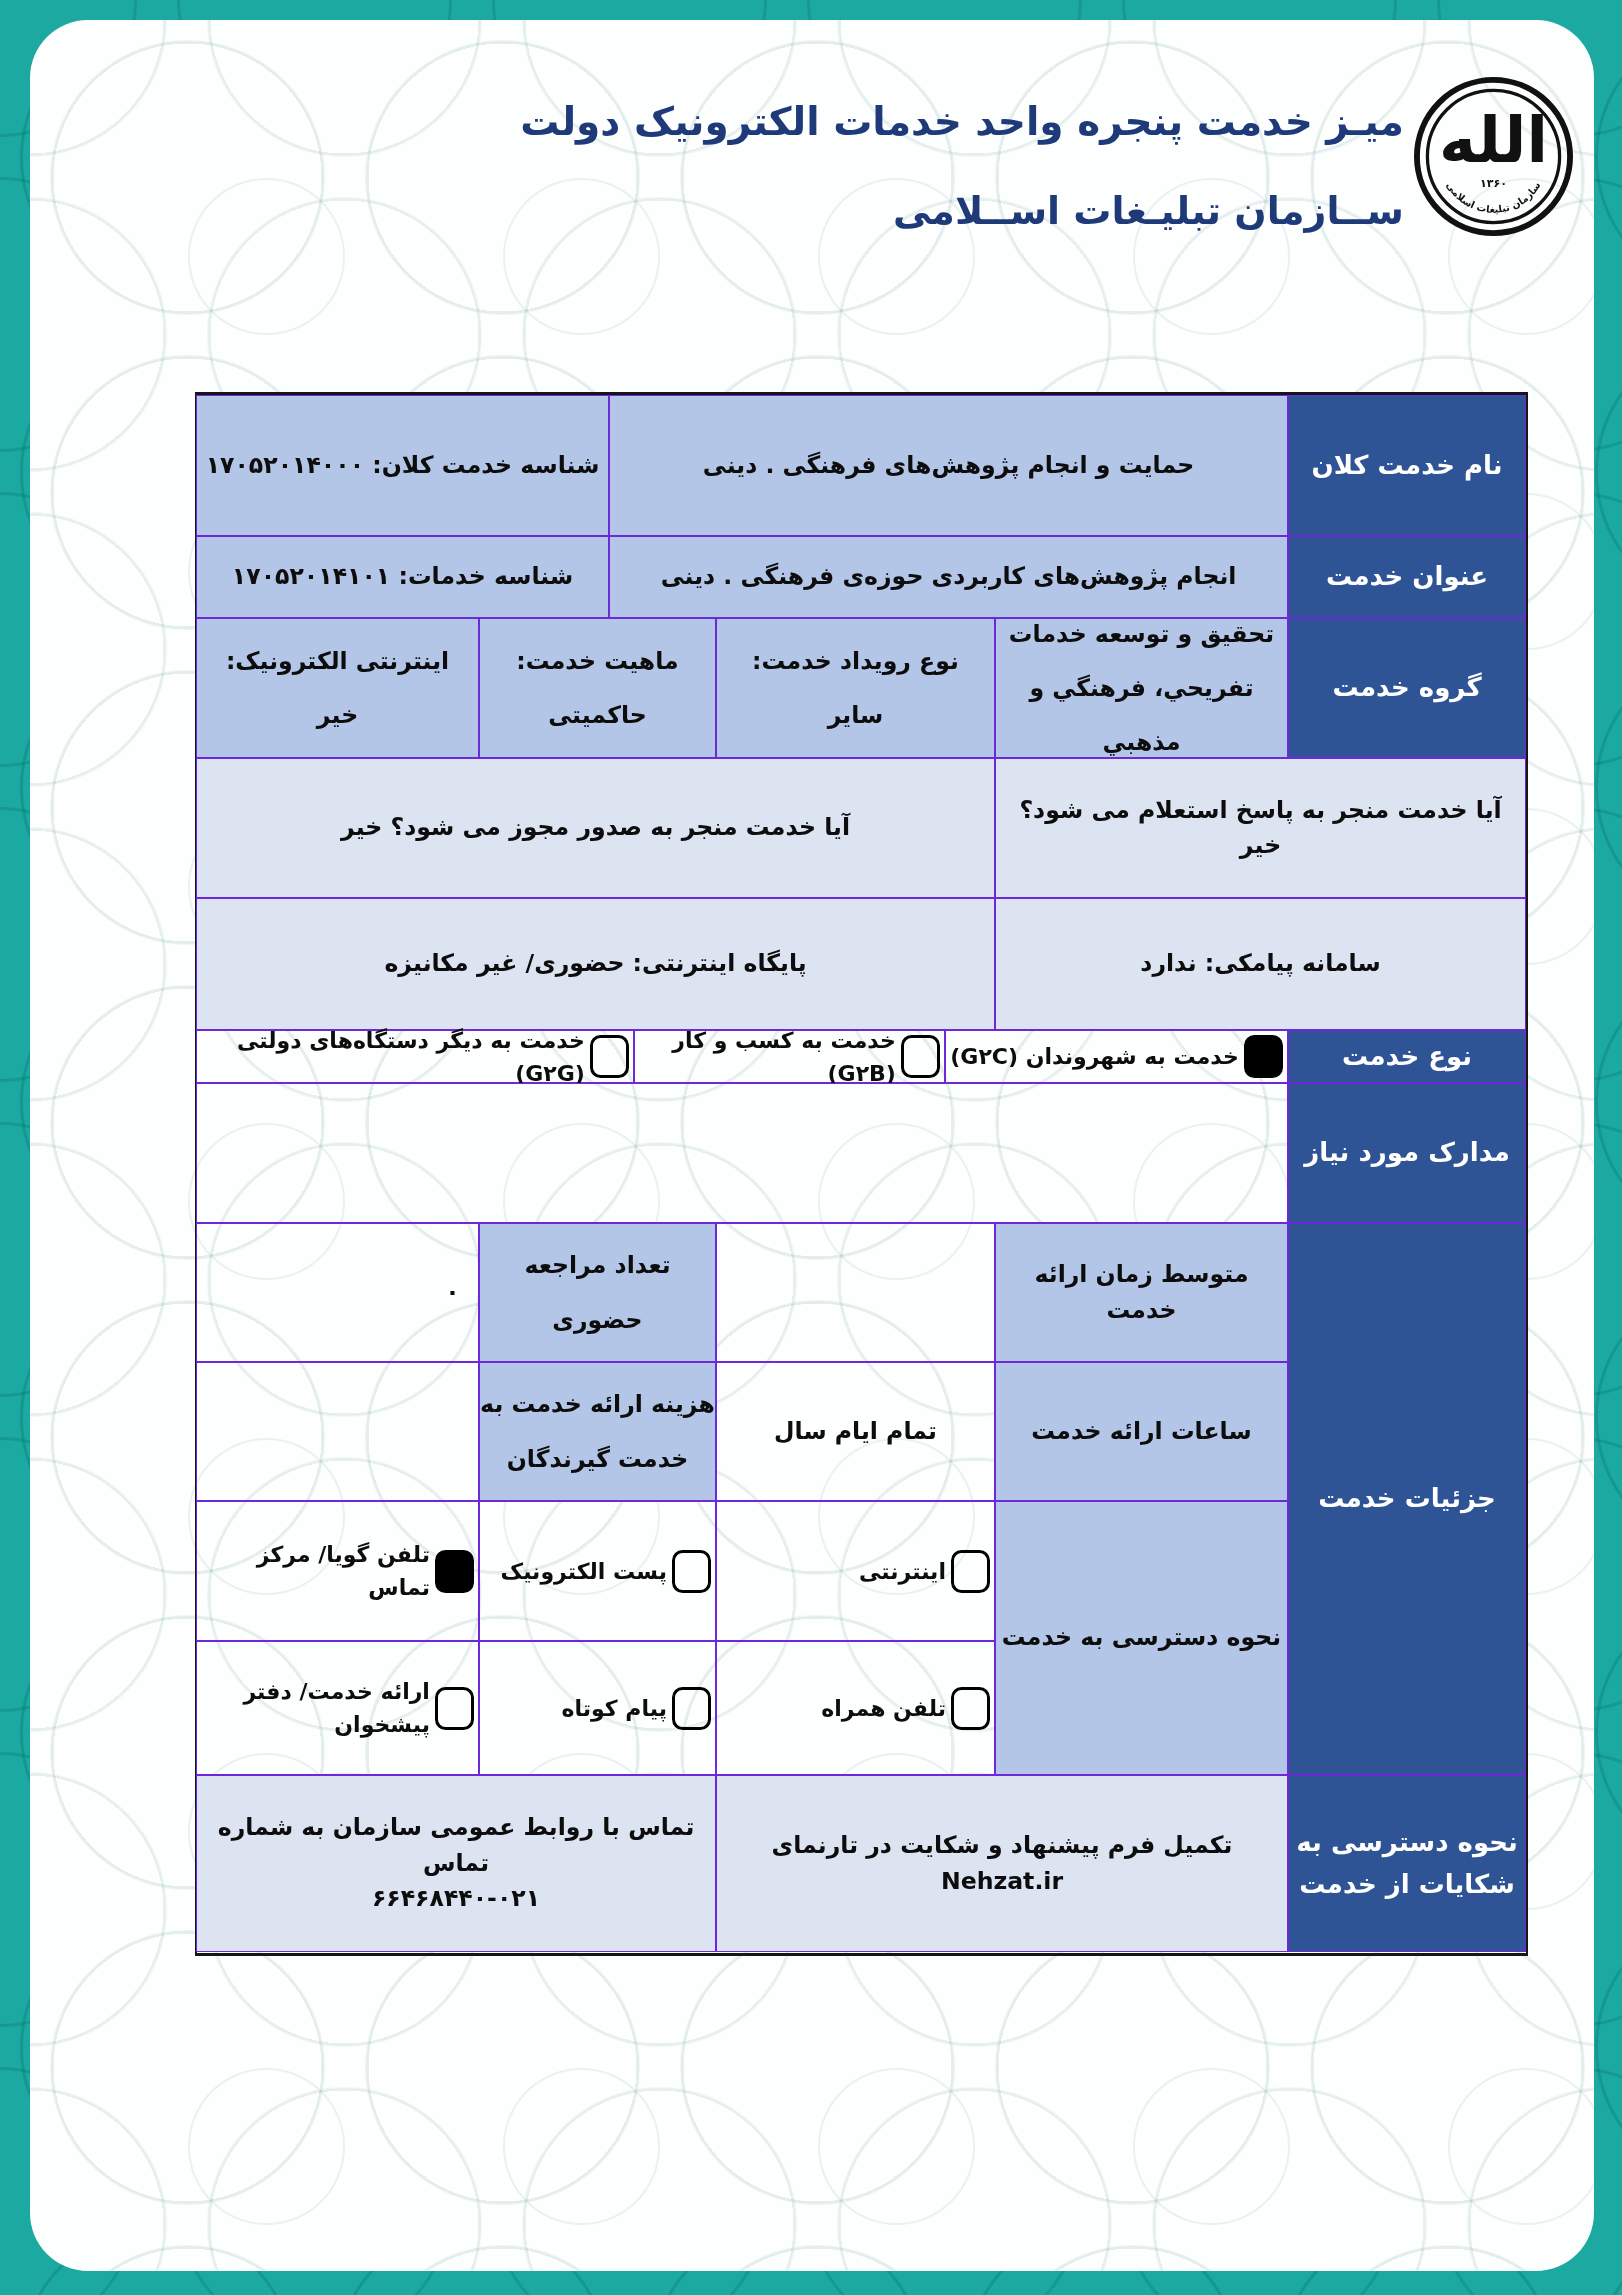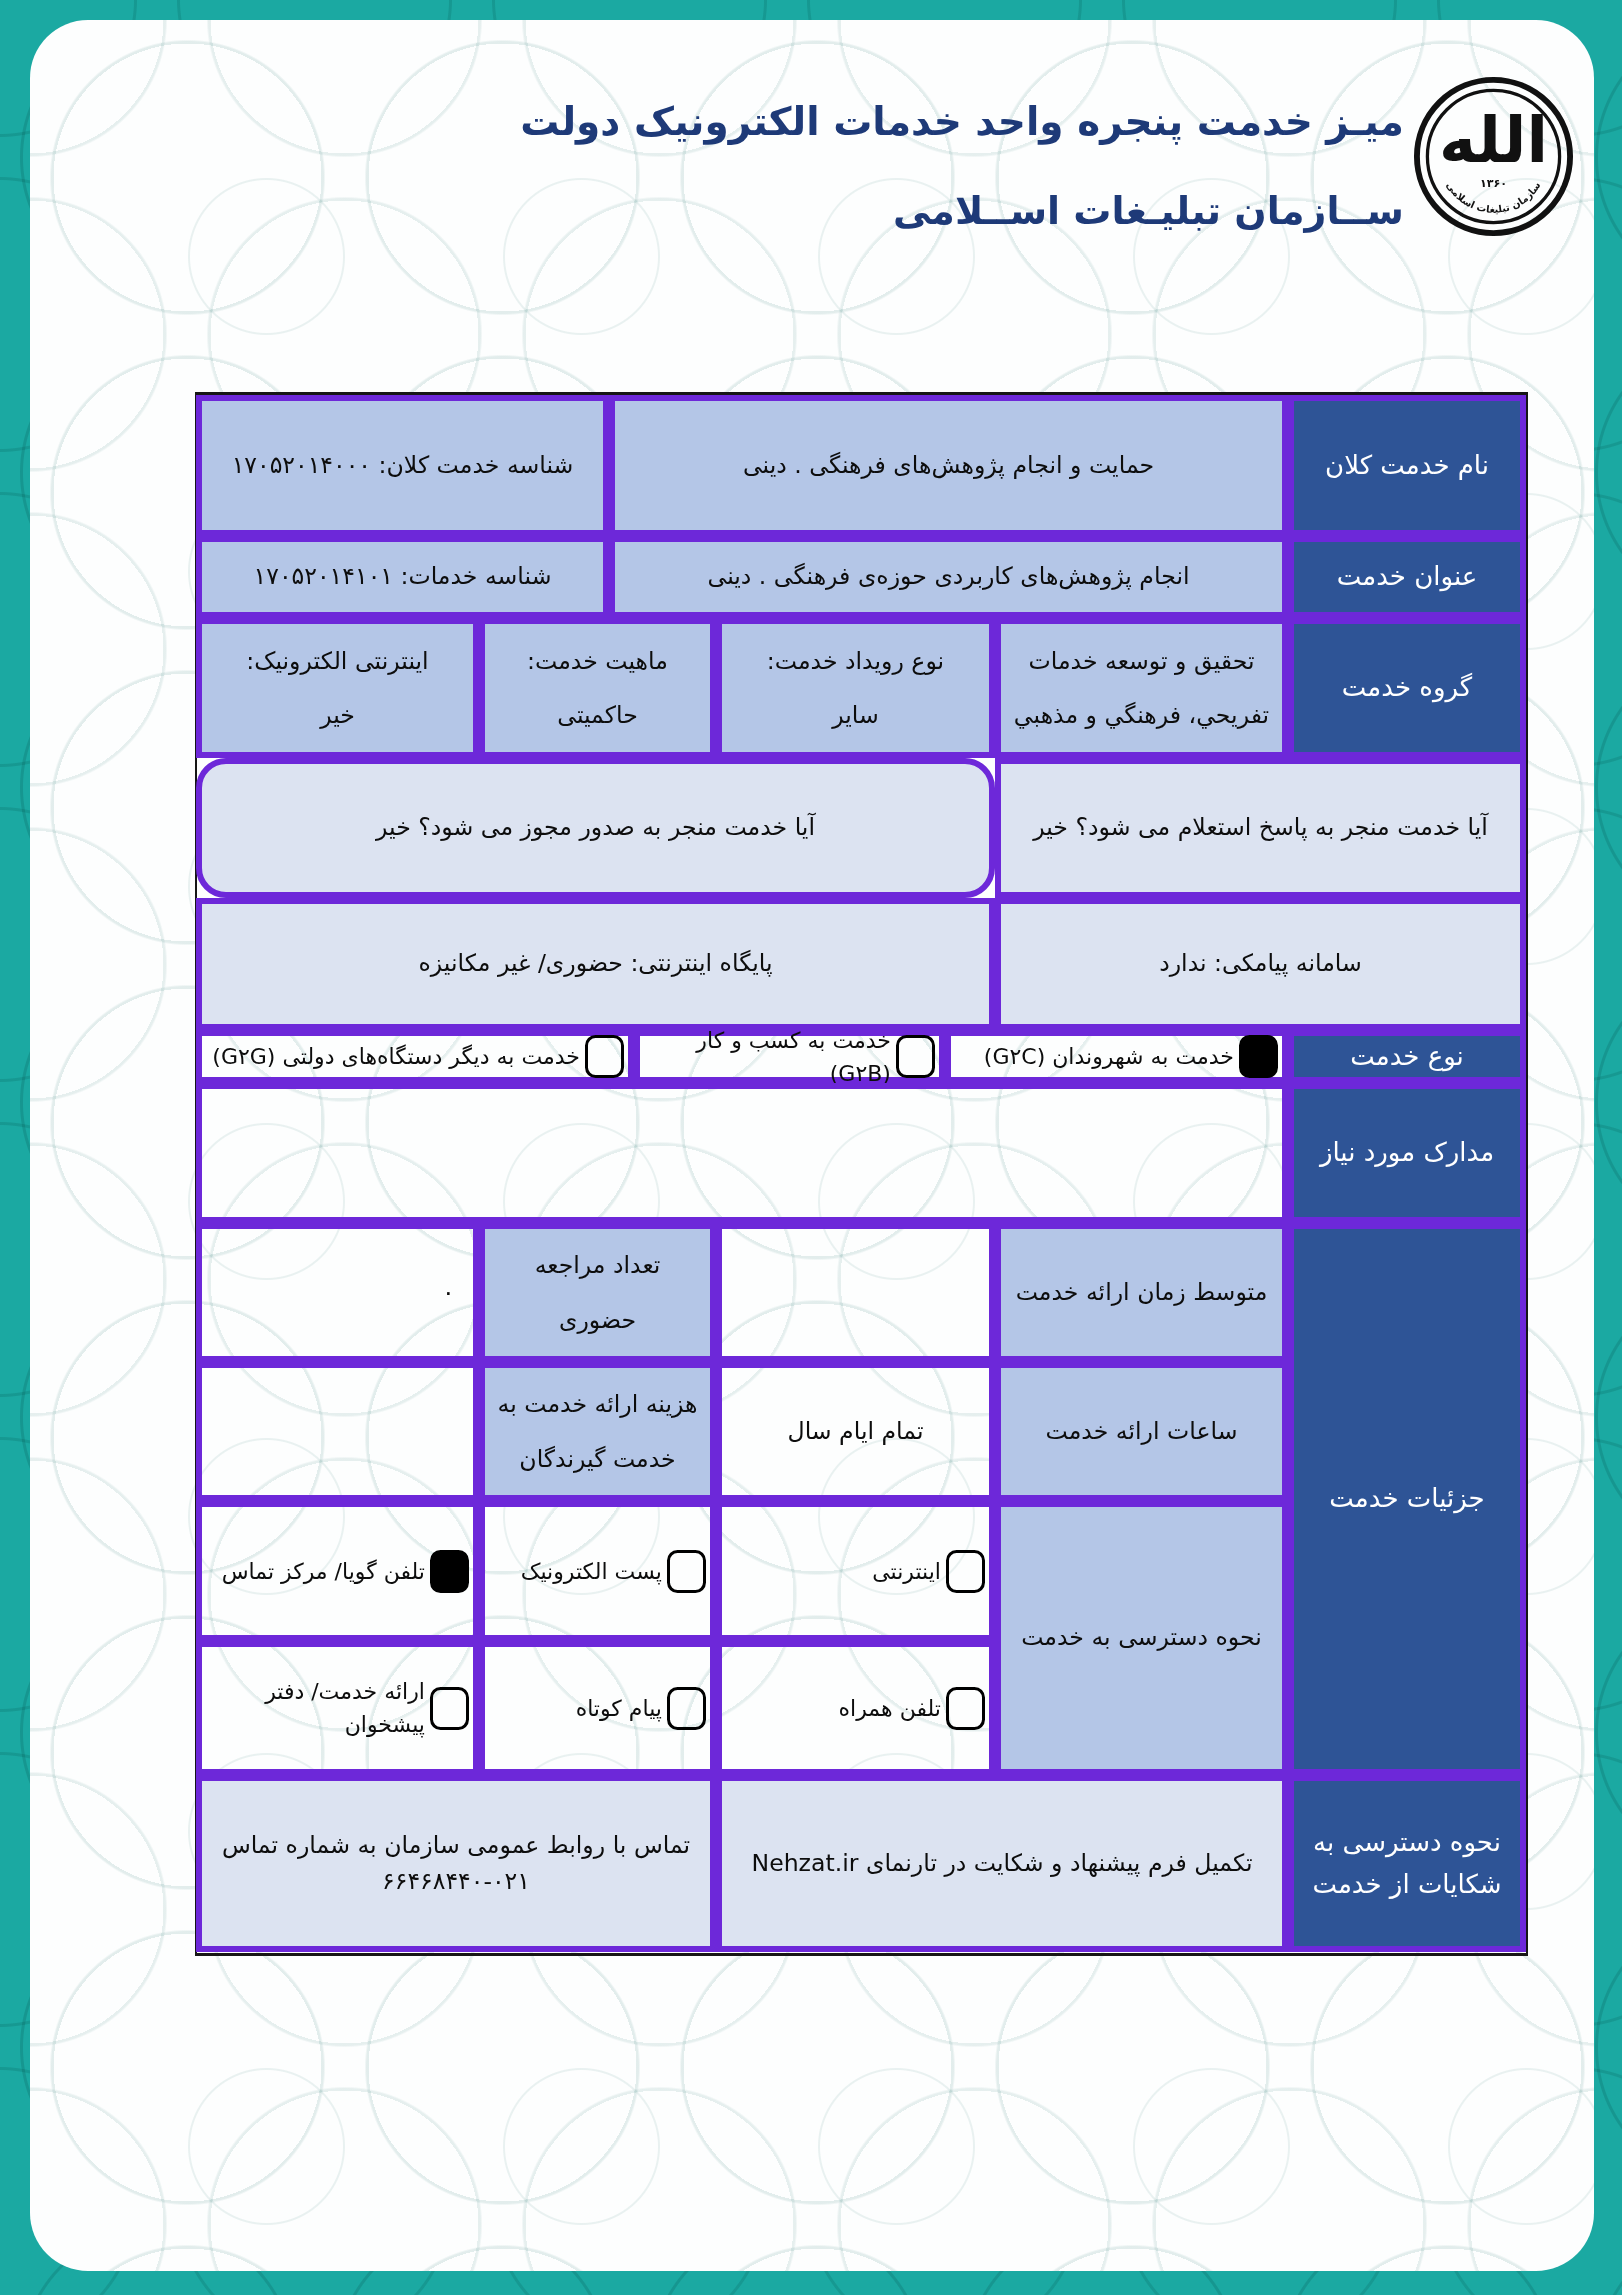--- a/index.html
+++ b/index.html
@@ -36,23 +36,23 @@
   
   .svc-table{
     position:absolute;left:195px;top:392px;
     width:1329px;height:1558px;
     display:grid;direction:rtl;
     grid-template-columns:238px 293px 50px 229px 82px 25px 130px 283px;
     grid-template-rows:141px 82px 140px 140px 132px 53px 140px 139px 139px 140px 134px 177px;
     border:2px solid #161616;border-top-width:3.3px;border-bottom-width:3.3px;
   }
   .cell{
-    box-sizing:border-box;border:6px solid #6d28d9;
+    box-sizing:border-box;border:1px solid #6d28d9;
     display:flex;align-items:center;justify-content:center;
-    font-weight:400;color:#0d0d0d;font-size:23.6px;text-align:center;
+    font-weight:700;color:#0d0d0d;font-size:23.6px;text-align:center;
     direction:rtl;line-height:1.5;
   }
   .hd{background:#2E5496;color:#ffffff;font-size:26px;line-height:1.6;}
   .lb{background:#B4C6E7;}
   .lv{background:#DCE3F1;}
   .wh{background:transparent;}
   .ml{white-space:pre-line;}
   .tall{line-height:2.3;}
   .chk{justify-content:flex-start;padding-right:3.9px;font-size:22px;}
   .chk .cb-label{text-align:right;white-space:pre-line;line-height:1.5;}
@@ -102,21 +102,21 @@
   <div class="cell lb ml tall" style="grid-column:2/3;grid-row:3;">تحقیق و توسعه خدمات
 تفريحي، فرهنگي و مذهبي</div>
   <div class="cell lb ml tall" style="grid-column:3/5;grid-row:3;">نوع رویداد خدمت:
 سایر</div>
   <div class="cell lb ml tall" style="grid-column:5/8;grid-row:3;">ماهیت خدمت:
 حاکمیتی</div>
   <div class="cell lb ml tall" style="grid-column:8/9;grid-row:3;">اینترنتی الکترونیک:
 خیر</div>
 
   <div class="cell lv" style="grid-column:1/3;grid-row:4;">آیا خدمت منجر به پاسخ استعلام می شود؟ خیر</div>
-  <div class="cell lv" style="grid-column:3/9;grid-row:4;border-radius:30px;">آیا خدمت منجر به صدور مجوز می شود؟ خیر</div>
+  <div class="cell lv" style="grid-column:3/9;grid-row:4;">آیا خدمت منجر به صدور مجوز می شود؟ خیر</div>
 
   <div class="cell lv" style="grid-column:1/3;grid-row:5;">سامانه پیامکی: ندارد</div>
   <div class="cell lv" style="grid-column:3/9;grid-row:5;">پایگاه اینترنتی: حضوری/ غیر مکانیزه</div>
 
   <div class="cell hd" style="grid-column:1/2;grid-row:6;">نوع خدمت</div>
   <div class="cell wh chk" style="grid-column:2/4;grid-row:6;">
     <span class="cb filled"></span>
     <span class="cb-label">خدمت به شهروندان (G۲C)</span>
   </div>
   <div class="cell wh chk" style="grid-column:4/6;grid-row:6;">

